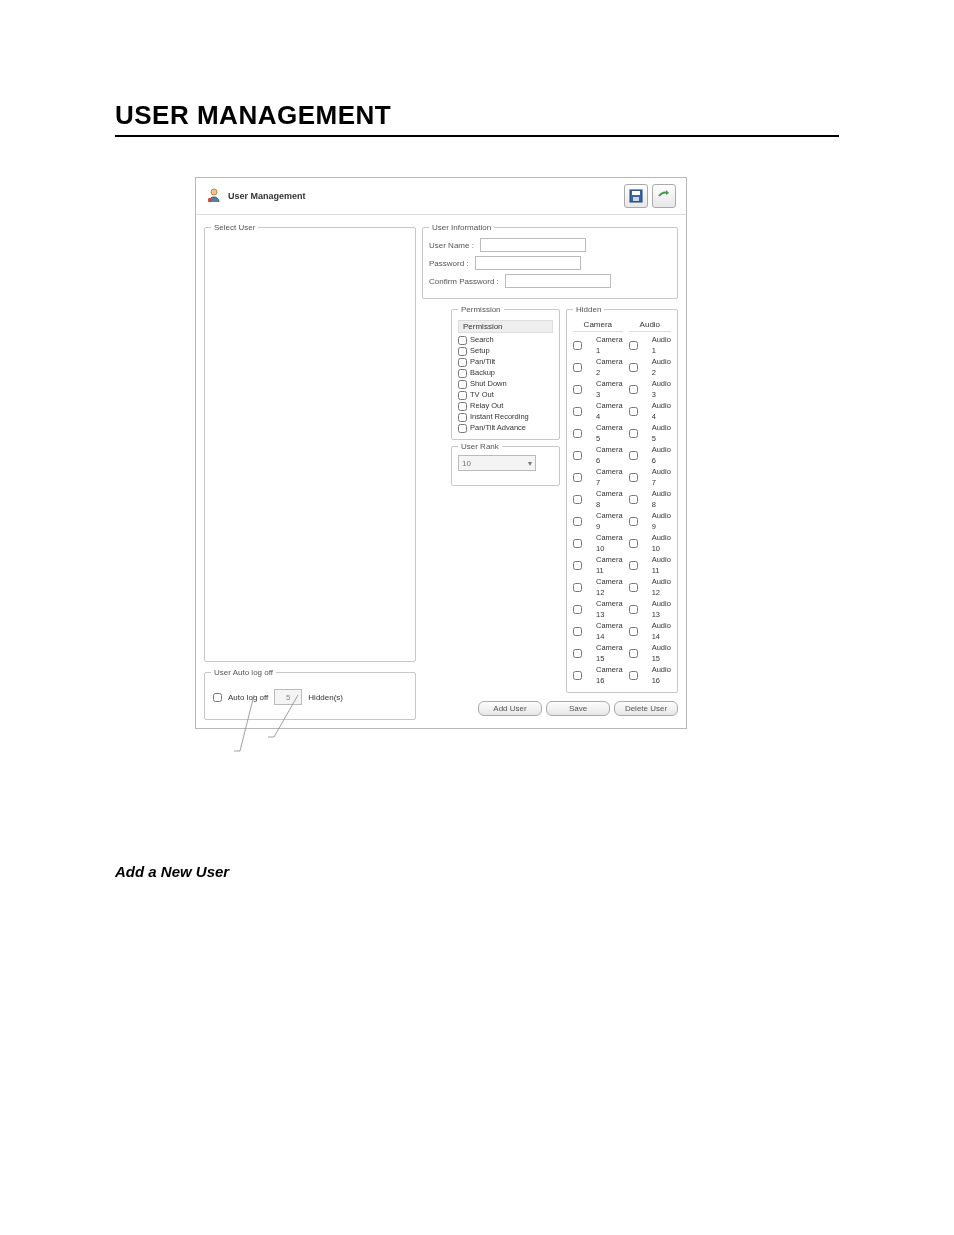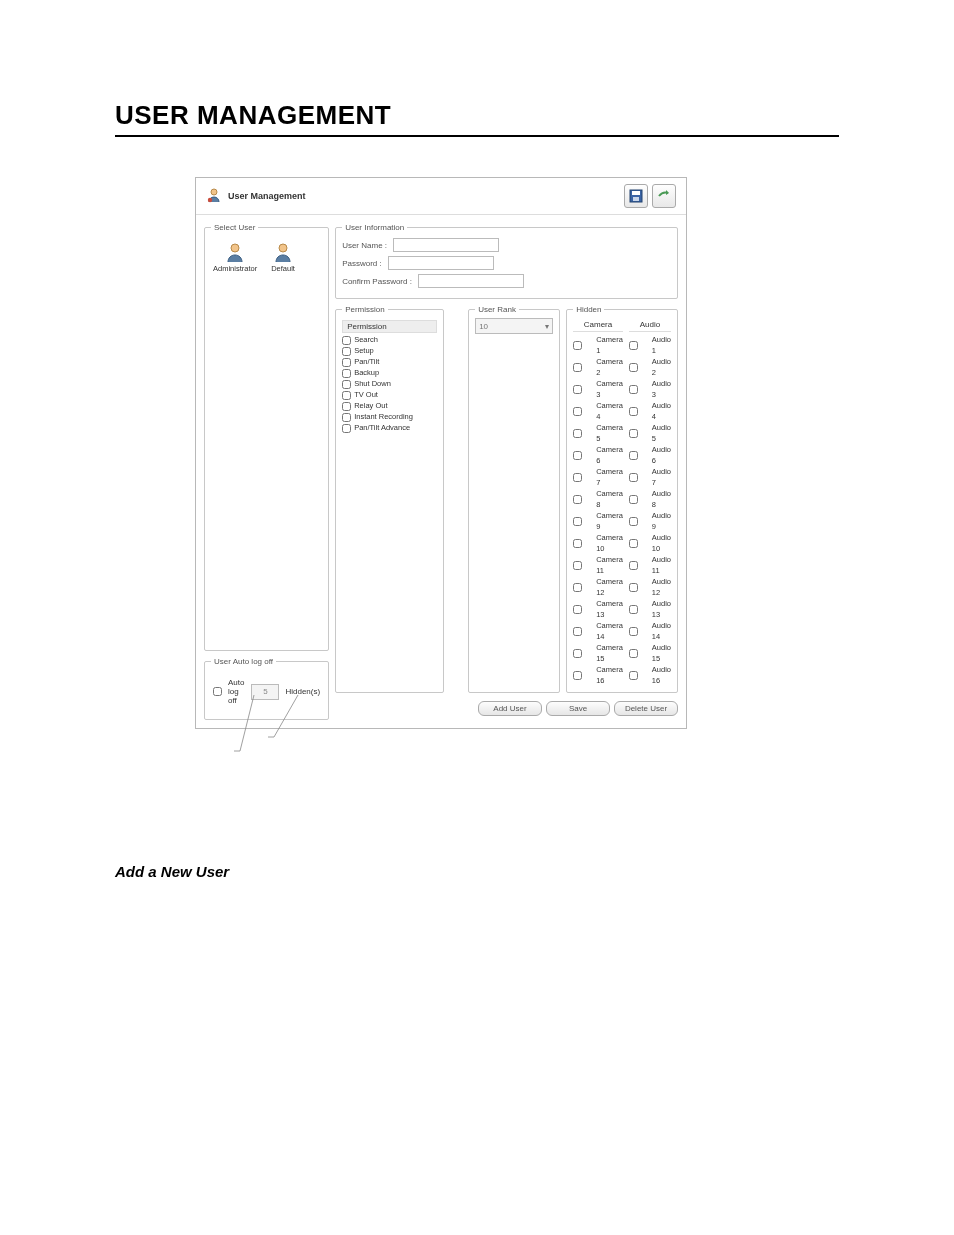--- a/index.html
+++ b/index.html
@@ -276,36 +276,20 @@
             <path d="M9 1 L12 4 L9 6 Z" fill="#4a9a55"></path>
           </svg>
         </div>
       </div>
     </div>
 
     <div class="dialog-body">
       <div class="col-left">
         <fieldset class="select-user-fs">
           <legend>Select User</legend>
-          <div class="user-icons">
-            <div class="user-item">
-              <svg width="22" height="20" viewBox="0 0 22 20">
-                <circle cx="11" cy="6" r="4" fill="#f2c48a" stroke="#b88a4a"></circle>
-                <path d="M4 20c0-4 3-7 7-7s7 3 7 7" fill="#5a7ea3" stroke="#3a5d82"></path>
-              </svg>
-              <span>Administrator</span>
-            </div>
-            <div class="user-item">
-              <svg width="22" height="20" viewBox="0 0 22 20">
-                <circle cx="11" cy="6" r="4" fill="#f2c48a" stroke="#b88a4a"></circle>
-                <path d="M4 20c0-4 3-7 7-7s7 3 7 7" fill="#5a7ea3" stroke="#3a5d82"></path>
-              </svg>
-              <span>Default</span>
-            </div>
-          </div>
         </fieldset>
 
         <fieldset>
           <legend>User Auto log off</legend>
           <div class="auto-logoff-row">
             <input type="checkbox" style="">
             <span>Auto log off</span>
             <input type="text" disabled="" value="5" style="">
             <span>Hidden(s)</span>
           </div>
@@ -323,21 +307,21 @@
             <label>Password :</label>
             <input type="password" value="" style="">
           </div>
           <div class="user-info-row">
             <label>Confirm Password :</label>
             <input type="password" value="" style="">
           </div>
         </fieldset>
 
         <div class="mid-row">
-          <div style="display:flex;flex-direction:row;gap:24px;">
+          <div style="display:flex;flex-direction:column;gap:2px;margin-left:29px;">
             <fieldset class="perm-fs">
               <legend>Permission</legend>
               <div class="perm-header">Permission</div>
               <div class="perm-list" id="perm-list">
                   <div class="perm-item">
                     <input type="checkbox" style="">
                     <span>Search</span>
                   </div>
                   <div class="perm-item">
                     <input type="checkbox" style="">

